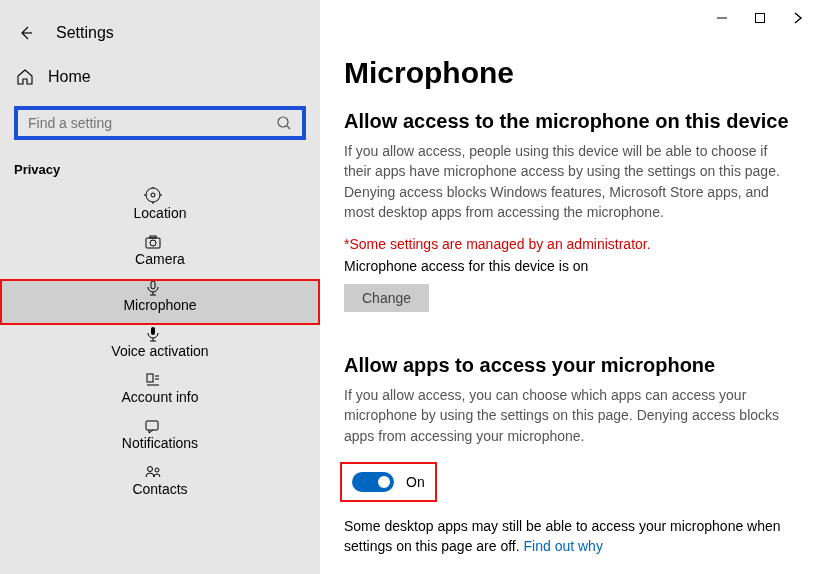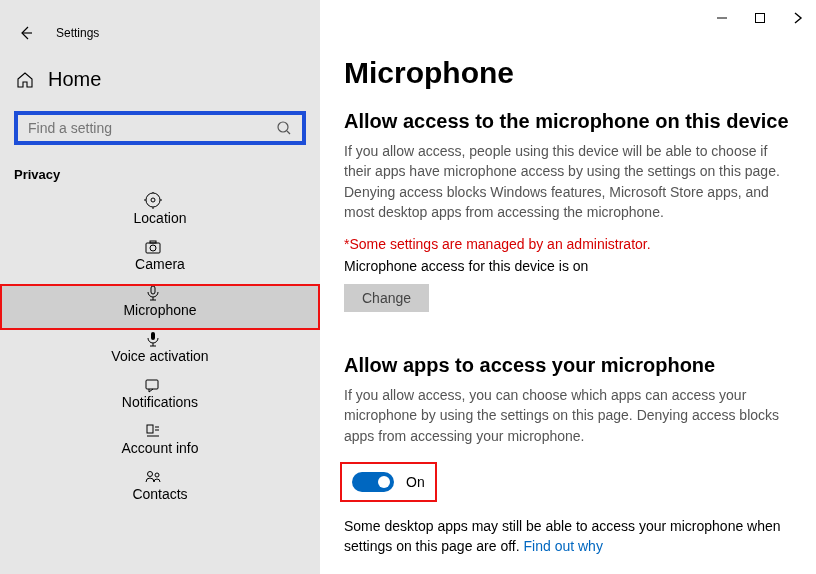--- a/index.html
+++ b/index.html
@@ -1,24 +1,24 @@
 <!DOCTYPE html>
 <html><head>
 <meta charset="utf-8">
 <style>
 * { box-sizing: border-box; margin: 0; padding: 0; }
 body { font-family: "Segoe UI", Arial, sans-serif; font-size: 14px; color: #000; background: #fff; width: 816px; height: 574px; overflow: hidden; }
 .app { display: flex; width: 100%; height: 100%; }
 .sidebar { width: 320px; background: #e6e6e6; height: 100%; padding-top: 18px; position: relative; }
 .titlebar { display: flex; align-items: center; padding-left: 14px; height: 30px; }
 .titlebar .back { width: 24px; height: 24px; display: flex; align-items: center; justify-content: center; margin-right: 18px; }
-.titlebar .appname { font-size: 12px; }
+.titlebar .appname { font-size: 16px; }
 .home-row { display: flex; align-items: center; padding: 12px 14px 14px 14px; margin-top: 8px; }
 .home-row .icon { width: 22px; display: flex; justify-content: center; margin-right: 12px; }
-.home-row .label { font-size: 20px; }
+.home-row .label { font-size: 16px; }
 .search { margin: 6px 14px 0 14px; height: 34px; border: 4px solid #1d4ed8; background: #e6e6e6; display: flex; align-items: center; padding: 0 10px; }
 .search input { flex: 1; border: none; outline: none; background: transparent; font-size: 14px; color: #555; }
 .section-title { font-weight: 600; font-size: 13px; padding: 22px 14px 10px 14px; }
 .subheader { font-size: 13px; color: #555; padding: 30px 14px 8px 14px; }
 .nav { list-style: none; }
 .nav li { display: flex; align-items: center; height: 46px; padding: 0 14px; cursor: pointer; flex-direction: column; }
 .nav li .icon { width: 22px; display: flex; justify-content: center; margin-right: 14px; }
 .nav li .label { font-size: 14px; }
 .nav li.selected { background: #cfcfcf; outline: 2px solid #e11; outline-offset: -2px; }
 .main { flex: 1; background: #fff; padding: 12px 24px 0 24px; overflow: hidden; position: relative; }
@@ -114,36 +114,36 @@
               <path d="M4 8 A5 5 0 0 0 14 8" stroke="#000" stroke-width="1" fill="none"></path>
               <line x1="9" y1="13" x2="9" y2="16" stroke="#000" stroke-width="1"></line>
               <line x1="6" y1="16" x2="12" y2="16" stroke="#000" stroke-width="1"></line>
             </svg>
         </span>
         <span class="label">Voice activation</span>
       </li>
       <li>
         <span class="icon">
           <svg width="18" height="18" viewBox="0 0 18 18">
-              <rect x="2" y="4" width="12" height="9" rx="1" stroke="#000" stroke-width="1" fill="none"></rect>
-              <path d="M5 13 L5 16 L9 13" stroke="#000" stroke-width="1" fill="none"></path>
-            </svg>
-        </span>
-        <span class="label">Notifications</span>
-      </li>
-      <li>
-        <span class="icon">
-          <svg width="18" height="18" viewBox="0 0 18 18">
               <rect x="3" y="3" width="6" height="8" stroke="#000" stroke-width="1" fill="none"></rect>
               <line x1="11" y1="5" x2="15" y2="5" stroke="#000" stroke-width="1"></line>
               <line x1="11" y1="8" x2="15" y2="8" stroke="#000" stroke-width="1"></line>
               <line x1="3" y1="14" x2="15" y2="14" stroke="#000" stroke-width="1"></line>
             </svg>
         </span>
         <span class="label">Account info</span>
+      </li>
+      <li>
+        <span class="icon">
+          <svg width="18" height="18" viewBox="0 0 18 18">
+              <rect x="2" y="4" width="12" height="9" rx="1" stroke="#000" stroke-width="1" fill="none"></rect>
+              <path d="M5 13 L5 16 L9 13" stroke="#000" stroke-width="1" fill="none"></path>
+            </svg>
+        </span>
+        <span class="label">Notifications</span>
       </li>
       <li>
         <span class="icon">
           <svg width="18" height="18" viewBox="0 0 18 18">
               <circle cx="6" cy="6" r="2.5" stroke="#000" stroke-width="1" fill="none"></circle>
               <path d="M2 14 A4 4 0 0 1 10 14" stroke="#000" stroke-width="1" fill="none"></path>
               <circle cx="13" cy="7" r="2" stroke="#000" stroke-width="1" fill="none"></circle>
               <path d="M10 14 A3 3 0 0 1 16 14" stroke="#000" stroke-width="1" fill="none"></path>
             </svg>
         </span>

